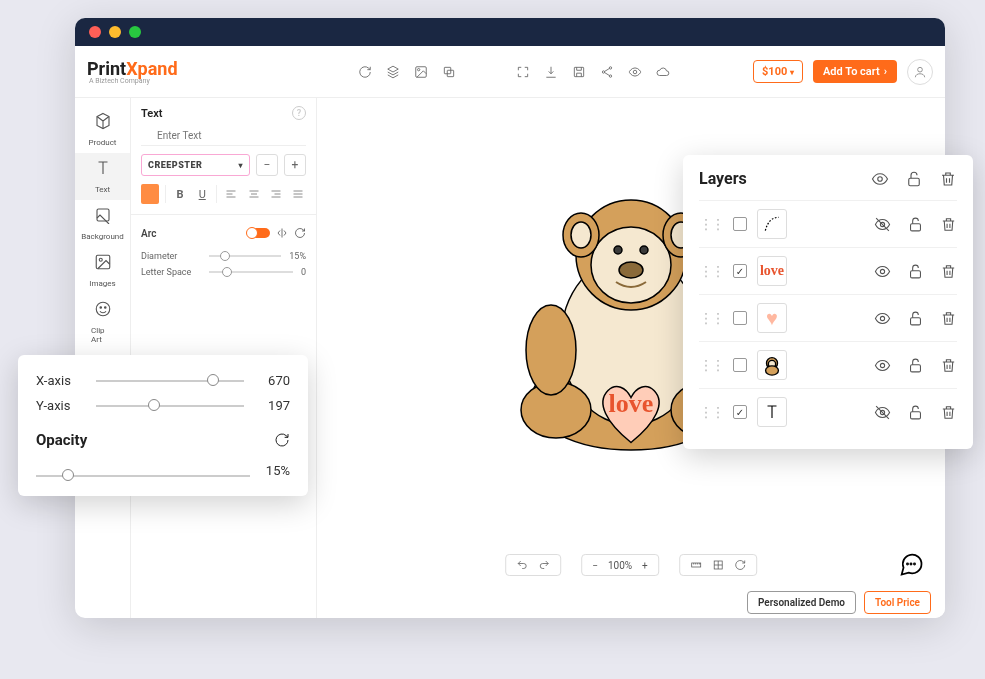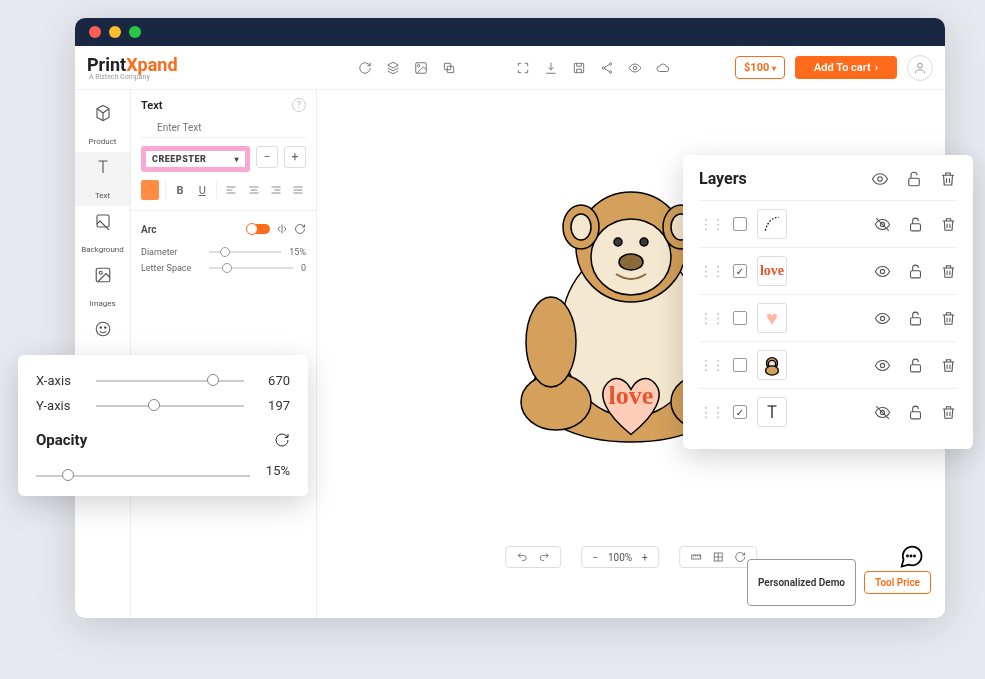--- a/index.html
+++ b/index.html
@@ -1,61 +1,61 @@
 <!DOCTYPE html>
 <html><head>
 <meta charset="utf-8">
 <style>
 * { box-sizing: border-box; margin: 0; padding: 0; font-family: -apple-system, BlinkMacSystemFont, "Segoe UI", Roboto, sans-serif; }
 body { background: #e8e8f0; width: 985px; height: 679px; position: relative; overflow: hidden; }
 .window { position: absolute; left: 75px; top: 18px; width: 870px; height: 600px; background: #fff; border-radius: 10px; box-shadow: 0 8px 40px rgba(0,0,0,0.15); overflow: hidden; }
 .titlebar { height: 28px; background: #1a2742; display: flex; align-items: center; padding-left: 14px; gap: 8px; }
 .dot { width: 12px; height: 12px; border-radius: 50%; }
 .dot.red { background:#ff5f57; } .dot.yellow { background:#febc2e; } .dot.green { background:#28c840; }
-.topbar { height: 44px; border-bottom: 1px solid #eee; display: flex; align-items: center; padding: 0 12px; }
+.topbar { height: 52px; border-bottom: 1px solid #eee; display: flex; align-items: center; padding: 0 12px; }
 .logo { font-weight: 700; font-size: 18px; }
 .logo .p1 { color: #222; } .logo .p2 { color: #ff6b1a; }
 .logo-sub { font-size: 7px; color: #999; margin-left: 2px; margin-top: -2px; }
 .topbar-icons { display:flex; gap: 14px; align-items:center; margin-left: 180px; color:#666; }
 .topbar-icons svg { width:14px; height:14px; }
 .topbar-right { margin-left: auto; display:flex; align-items:center; gap:10px; }
 .price-box { border:1px solid #ff6b1a; border-radius:4px; padding:4px 8px; font-size:11px; font-weight:700; color:#ff6b1a; }
-.cart-btn { background:#ff6b1a; color:#fff; border:none; border-radius:4px; padding:5px 19px; font-size:11px; font-weight:600; display:flex; align-items:center; gap:4px; cursor:pointer; }
+.cart-btn { background:#ff6b1a; color:#fff; border:none; border-radius:4px; padding:5px 10px; font-size:11px; font-weight:600; display:flex; align-items:center; gap:4px; cursor:pointer; }
 .user-icon { width:26px; height:26px; border:1px solid #ddd; border-radius:50%; display:flex; align-items:center; justify-content:center; color:#888; }
 .body { display:flex; height: calc(100% - 72px); }
 .sidebar { width:56px; border-right:1px solid #eee; display:flex; flex-direction:column; align-items:center; padding-top:8px; }
-.side-item { width:100%; padding:6px 16px; display:flex; flex-direction:column; align-items:center; gap:15px; font-size:8px; color:#555; cursor:pointer; }
+.side-item { width:100%; padding:6px 16px; display:flex; flex-direction:column; align-items:center; gap:8px; font-size:8px; color:#555; cursor:pointer; }
 .side-item.active { background:#f3f3f3; }
 .side-item svg { width:18px; height:18px; }
 .toolpanel { width:186px; border-right:1px solid #eee; padding:8px 10px; font-size:10px; color:#444; }
 .tp-header { display:flex; justify-content:space-between; align-items:center; font-size:11px; font-weight:600; color:#222; margin-bottom:6px; }
 .tp-input { width:100%; border:none; border-bottom:1px solid #eee; padding:4px 16px; font-size:10px; color:#999; margin-bottom:8px; outline:none; }
 .font-row { display:flex; gap:6px; margin-bottom:8px; }
-.font-select { flex:1; border:5px solid #f9a8d4; border-radius:3px; padding:3px 6px; font-size:9px; font-weight:900; letter-spacing:0.5px; display:flex; align-items:center; justify-content:space-between; }
+.font-select { flex:1; border:1px solid #f9a8d4; border-radius:3px; padding:3px 6px; font-size:9px; font-weight:900; letter-spacing:0.5px; display:flex; align-items:center; justify-content:space-between; }
 .sq-btn { width:22px; height:22px; border:1px solid #ddd; border-radius:3px; display:flex; align-items:center; justify-content:center; font-size:12px; color:#666; cursor:pointer; }
 .style-row { display:flex; gap:6px; align-items:center; margin-bottom:10px; }
 .color-sw { width:20px; height:20px; background:#ff8c42; border-radius:2px; }
 .divider-v { width:1px; height:18px; background:#eee; }
 .fmt-btn { width:18px; height:18px; display:flex; align-items:center; justify-content:center; font-size:11px; color:#666; cursor:pointer; }
 .section-row { display:flex; justify-content:space-between; align-items:center; font-size:10px; font-weight:600; margin:12px 0; }
 .toggle { width:22px; height:10px; background:#ff6b1a; border-radius:5px; position:relative; }
 .toggle::after { content:''; position:absolute; width:10px; height:10px; background:#fff; border:1px solid #ff6b1a; border-radius:50%; left:-2px; top:-1px; }
 .slider-row { display:flex; align-items:center; justify-content:space-between; font-size:9px; color:#666; margin:6px 0; }
 .slider-row .label { width:60px; }
 .mini-slider { flex:1; height:2px; background:#ddd; position:relative; margin:0 8px; }
 .mini-slider::after { content:''; position:absolute; width:8px; height:8px; background:#fff; border:1px solid #999; border-radius:50%; top:-4px; }
 .canvas { flex:1; position:relative; background:#fff; }
 .monkey { position:absolute; left:50%; top:42%; transform:translate(-50%,-50%); width:270px; height:280px; }
 .heart { position:absolute; left:50%; top:60%; transform:translate(-50%,-50%); }
 .love-text { position:absolute; left:50%; top:58%; transform:translate(-50%,-50%); font-family: 'Brush Script MT', cursive; color:#e8542e; font-size:26px; font-weight:700; }
 .bottom-tools { position:absolute; bottom:50px; left:50%; transform:translateX(-50%); display:flex; gap:20px; }
 .bt-group { border:1px solid #ddd; border-radius:4px; padding:4px 10px; display:flex; align-items:center; gap:10px; font-size:10px; color:#555; background:#fff; }
 .bt-group svg { width:12px; height:12px; }
 .bottom-right { position:absolute; bottom:12px; right:14px; display:flex; gap:8px; align-items:center; }
-.btn-outline-gray { border:1px solid #999; border-radius:4px; padding:17px 10px; font-size:10px; color:#333; font-weight:600; background:#fff; cursor:pointer; }
+.btn-outline-gray { border:1px solid #999; border-radius:4px; padding:5px 10px; font-size:10px; color:#333; font-weight:600; background:#fff; cursor:pointer; }
 .btn-outline-orange { border:1px solid #ff6b1a; border-radius:4px; padding:5px 10px; font-size:10px; color:#ff6b1a; font-weight:600; background:#fff; cursor:pointer; }
 .chat-bubble { position:absolute; bottom:48px; right:20px; width:28px; height:28px; }
 
 
 .float-panel { position:absolute; left:18px; top:355px; width:290px; background:#fff; border-radius:6px; box-shadow:0 8px 30px rgba(0,0,0,0.18); padding:18px; z-index: 5;}
 .fp-title { font-size:15px; font-weight:700; color:#222; display:flex; justify-content:space-between; align-items:center; margin-bottom:14px; }
 .fp-row { display:flex; align-items:center; gap:10px; margin-bottom:10px; font-size:13px; color:#333; }
 .fp-row .lbl { width:50px; }
 .fp-slider { flex:1; height:2px; background:#ccc; position:relative; }
 .fp-handle { position:absolute; width:12px; height:12px; background:#fff; border:1px solid #888; border-radius:50%; top:-6px; }

